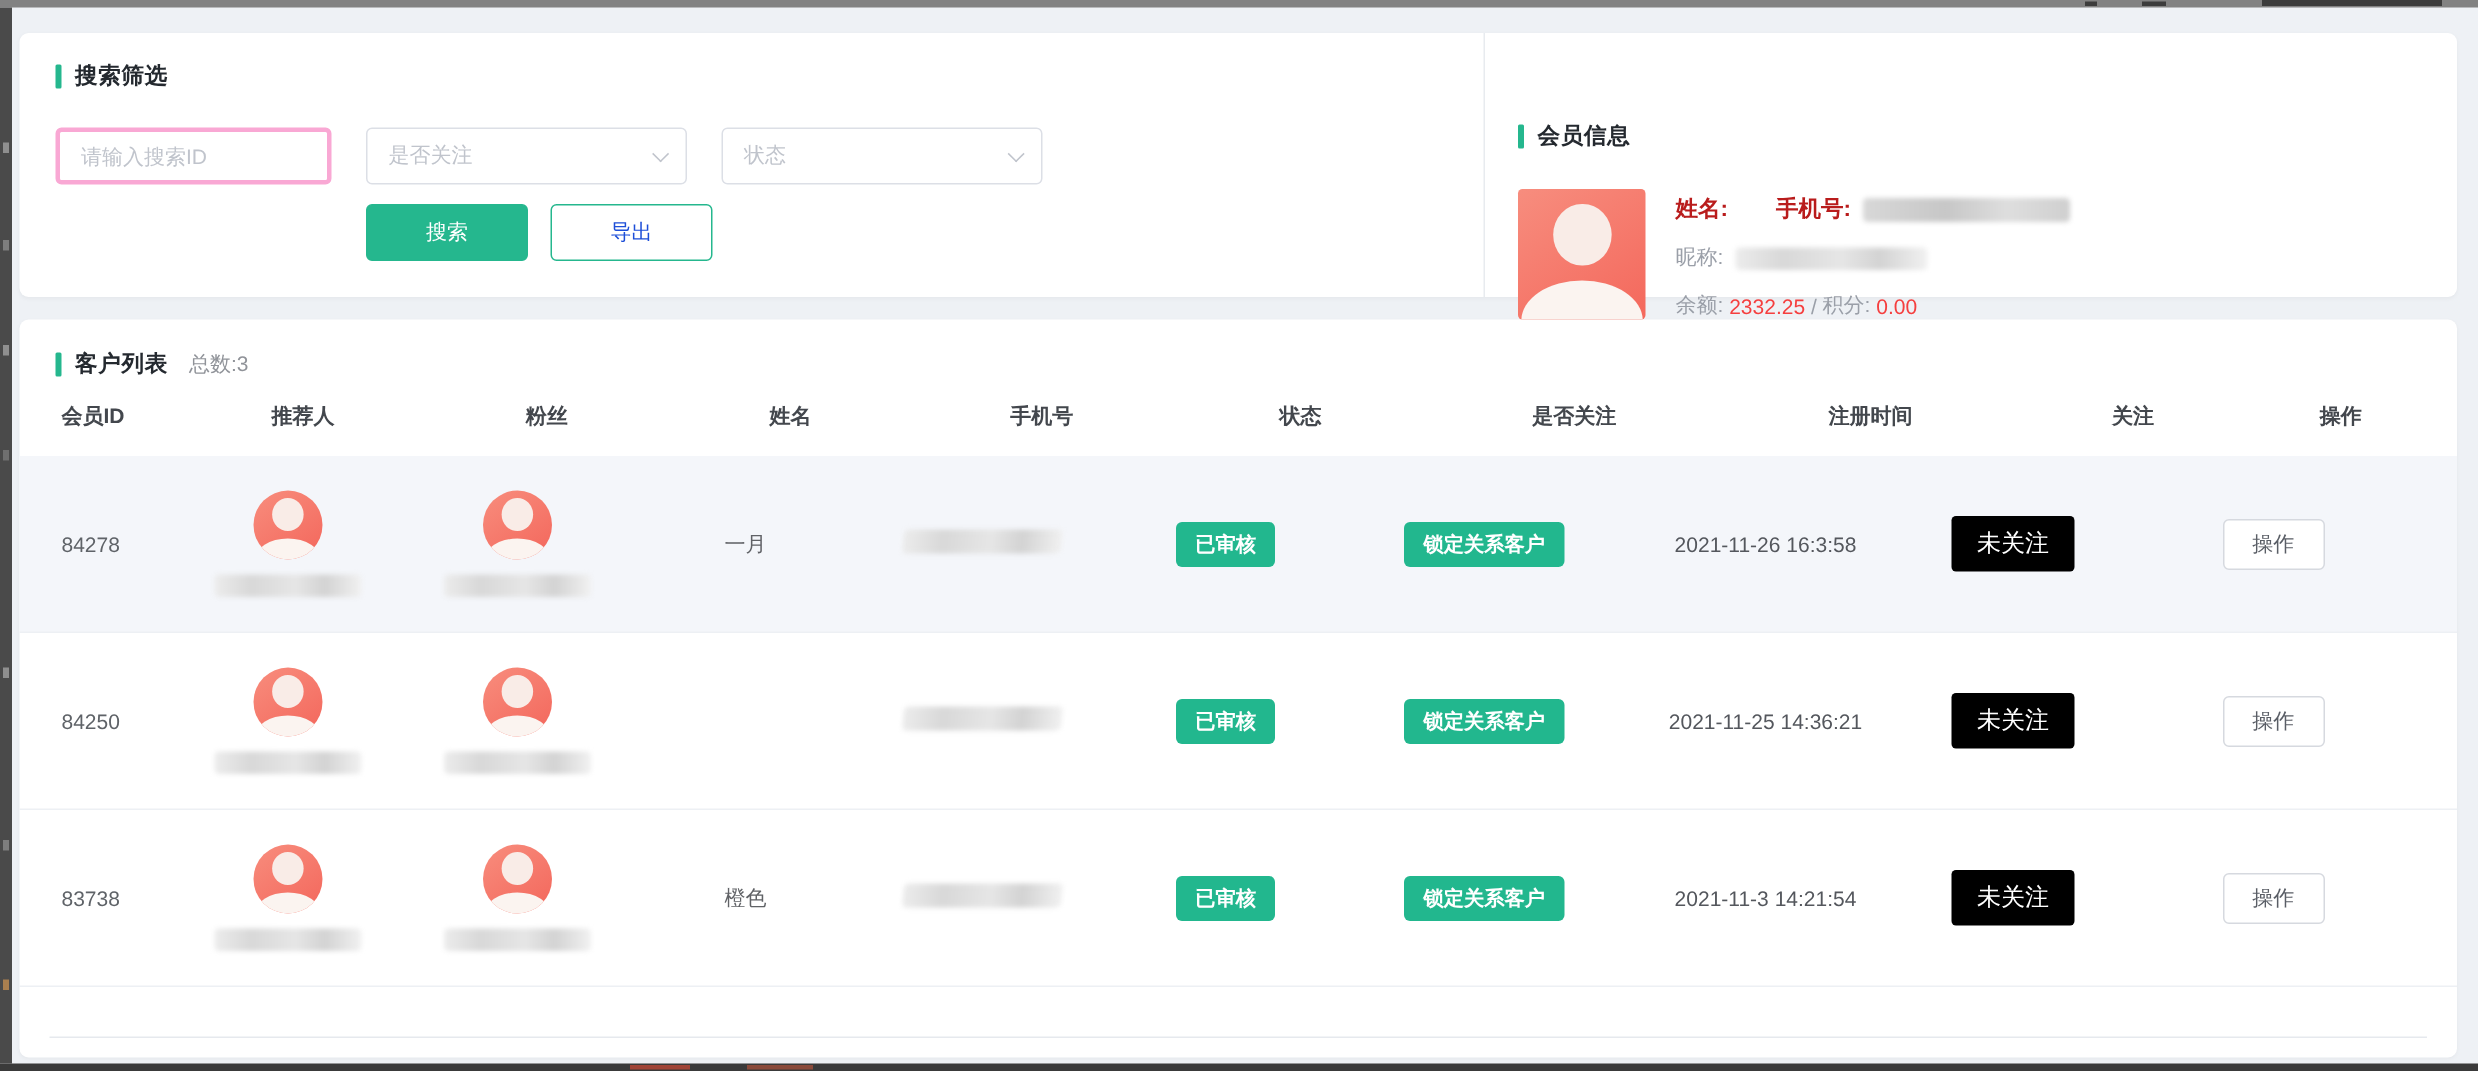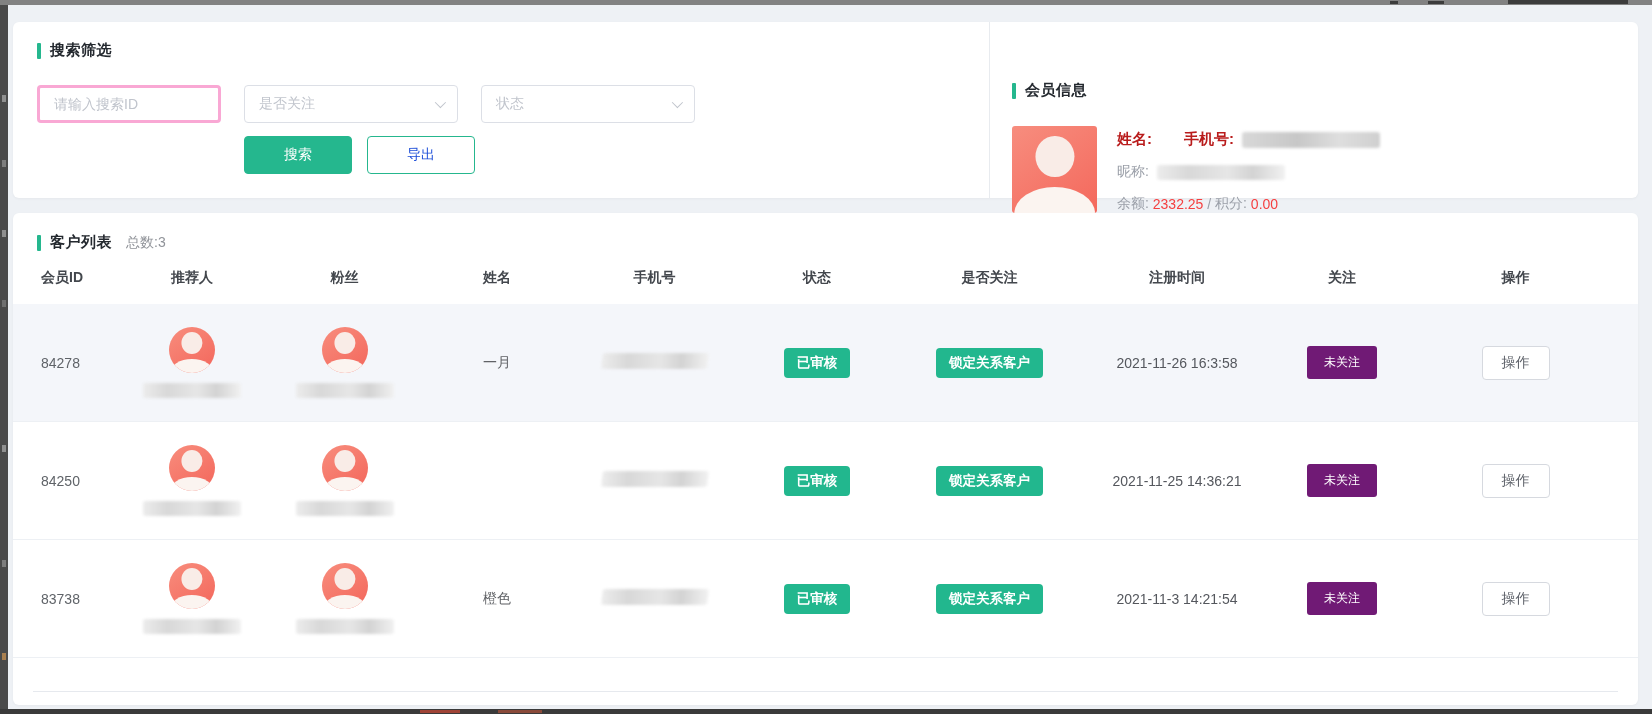--- a/index.html
+++ b/index.html
@@ -67,35 +67,35 @@
   .ph-blur { width:106px; height:16px; transform:skewX(-6deg); }
   .nm-blur { width:98px; height:15px; margin-top:10px; }
 
   
   .card-table { margin-top:15px; height:492px; padding-top:20px; }
   .list-head { display:flex; align-items:center; gap:14px; padding-left:24px; }
   .total { color:#909399; font-size:14px; }
 
   .grid { display:grid; grid-template-columns:85px 140px 165px 140px 175px 150px 195px 180px 150px 1fr;
           align-items:center; padding:0 24px; }
-  .thead { height:52px; font-size:14px; font-weight:bold; color:#43474d; }
+  .thead { height:52px; font-size:14px; font-weight:bold; color:#43474d;gap:10px; }
   .th { text-align:center; }
   .th:first-child { text-align:left; padding-left:4px; }
 
   .trow { height:118px; border-bottom:1px solid #edf0f4; }
   .trow.striped { background:#f4f6fa; }
   .td { text-align:center; font-size:14px; color:#606266; }
   .td-id { text-align:left; padding-left:4px; color:#5f6368; }
   .person { display:flex; flex-direction:column; align-items:center; }
   .avatar-c { width:46px; height:46px; border-radius:50%; overflow:hidden; position:relative;
               background:linear-gradient(145deg,#f88d7d,#f3665b); }
   .date { color:#54575d; }
   .badge { display:inline-block; color:#fff; white-space:nowrap; }
   .badge-teal { background:#22b78e; border-radius:4px; padding:6px 13px; font-size:13.5px; font-weight:bold; }
-  .badge-gray { background:#701a75; border-radius:3px; padding:8px 17px; font-size:12px; }
+  .badge-gray { background:#000000; border-radius:3px; padding:8px 17px; font-size:16px; }
   .op-btn { background:#fff; border:1px solid #d6d9df; border-radius:4px; color:#5a5e66;
             font-size:14px; padding:7px 19px; cursor:pointer;
             font-family:"Liberation Sans","DejaVu Sans",sans-serif; }
   .bottom-line { margin:33px 20px 0 20px; border-top:1px solid #e6e9ee; }
 </style>
 </head>
 <body>
 
 <div class="page">
 

